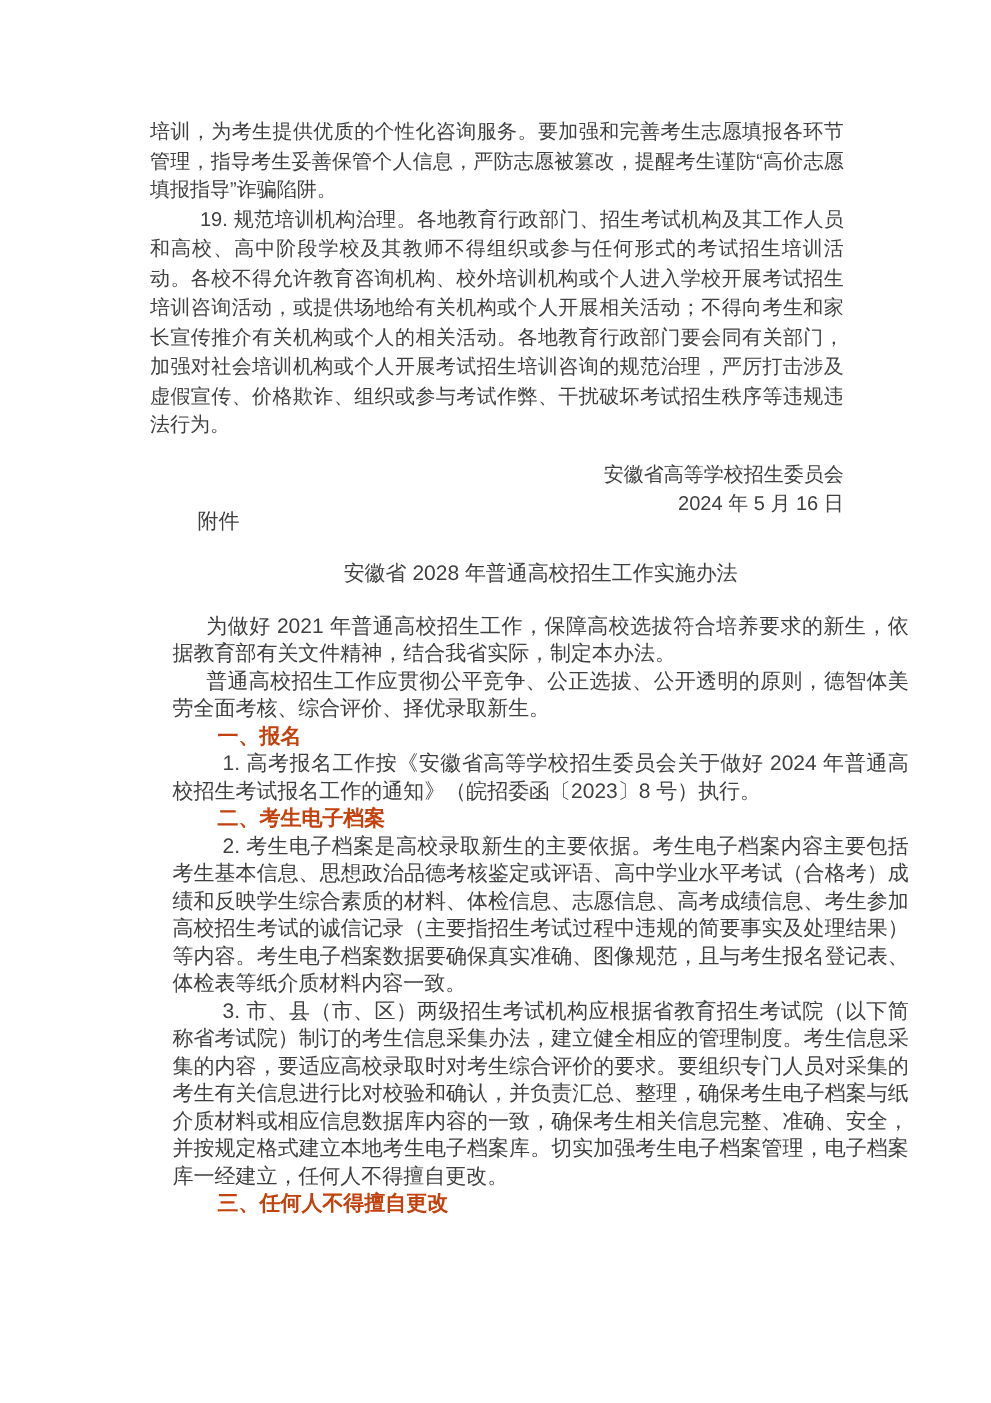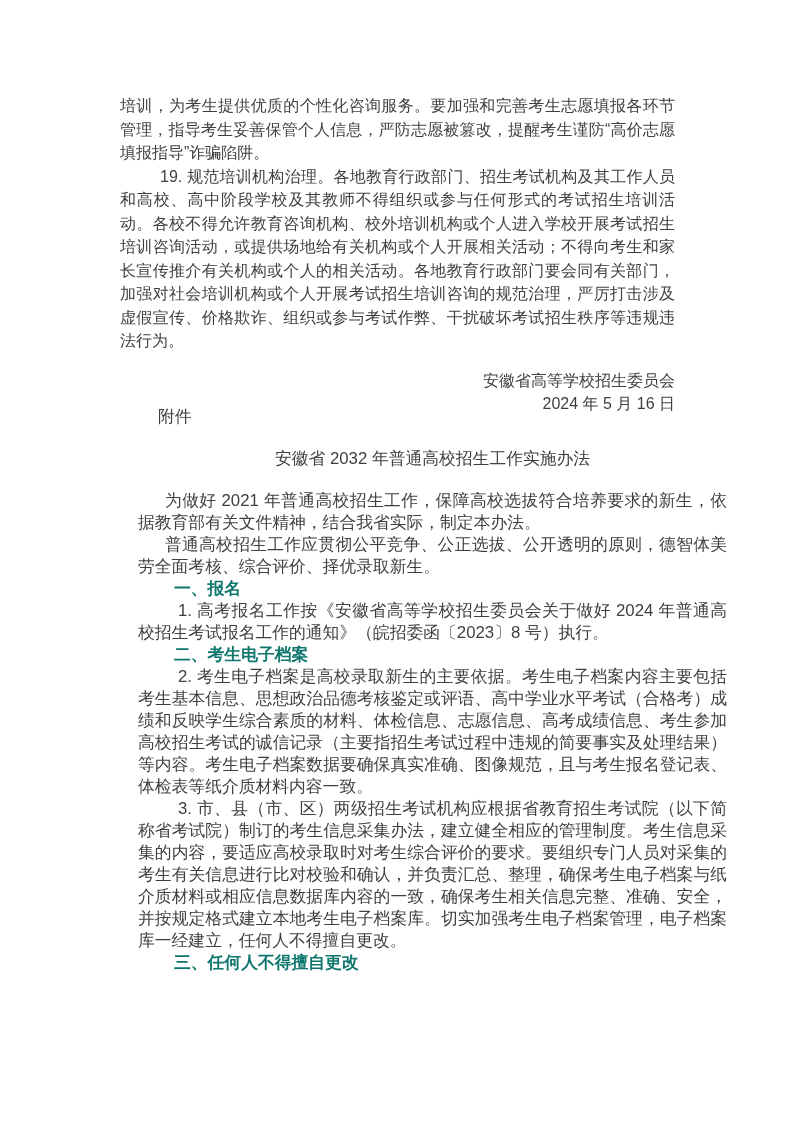--- a/index.html
+++ b/index.html
@@ -46,40 +46,40 @@
     font-size: 16.8px;
     font-weight: normal;
     text-align: center;
     text-indent: 0;
   }
   .attach-body { margin-top: 20px; line-height: 22px; }
   .attach-body p { margin: 0; }
   .attach-body .para    { text-indent: 27px; }
   .attach-body .num     { text-indent: 40px; }
   .attach-body .flush   { text-indent: 0; }
-  .attach-body .heading { text-indent: 36px; font-weight: bold; color: #0f766e; }
+  .attach-body .heading { text-indent: 36px; font-weight: bold; color: #c2410c; }
 </style>
 </head>
 <body>
 
 <div class="page">
 
   <section class="letter">
     <p class="p-cont">培训，为考生提供优质的个性化咨询服务。要加强和完善考生志愿填报各环节管理，指导考生妥善保管个人信息，严防志愿被篡改，提醒考生谨防“高价志愿填报指导”诈骗陷阱。</p>
     <p class="p-17">19. 规范培训机构治理。各地教育行政部门、招生考试机构及其工作人员和高校、高中阶段学校及其教师不得组织或参与任何形式的考试招生培训活动。各校不得允许教育咨询机构、校外培训机构或个人进入学校开展考试招生培训咨询活动，或提供场地给有关机构或个人开展相关活动；不得向考生和家长宣传推介有关机构或个人的相关活动。各地教育行政部门要会同有关部门，加强对社会培训机构或个人开展考试招生培训咨询的规范治理，严厉打击涉及虚假宣传、价格欺诈、组织或参与考试作弊、干扰破坏考试招生秩序等违规违法行为。</p>
 
     <div class="signature">
       <p>安徽省高等学校招生委员会</p>
       <p>2024 年 5 月 16 日</p>
     </div>
   </section>
 
   <section class="attachment">
     <p class="attach-label">附件</p>
-    <h1 class="attach-title">安徽省 2032 年普通高校招生工作实施办法</h1>
+    <h1 class="attach-title">安徽省 2028 年普通高校招生工作实施办法</h1>
     <div class="attach-body">
         <p class="para">为做好 2021 年普通高校招生工作，保障高校选拔符合培养要求的新生，依据教育部有关文件精神，结合我省实际，制定本办法。</p>
         <p class="para">普通高校招生工作应贯彻公平竞争、公正选拔、公开透明的原则，德智体美劳全面考核、综合评价、择优录取新生。</p>
         <p class="heading">一、报名</p>
         <p class="num">1. 高考报名工作按《安徽省高等学校招生委员会关于做好 2024 年普通高校招生考试报名工作的通知》（皖招委函〔2023〕8 号）执行。</p>
         <p class="heading">二、考生电子档案</p>
         <p class="num">2. 考生电子档案是高校录取新生的主要依据。考生电子档案内容主要包括考生基本信息、思想政治品德考核鉴定或评语、高中学业水平考试（合格考）成绩和反映学生综合素质的材料、体检信息、志愿信息、高考成绩信息、考生参加高校招生考试的诚信记录（主要指招生考试过程中违规的简要事实及处理结果）等内容。考生电子档案数据要确保真实准确、图像规范，且与考生报名登记表、体检表等纸介质材料内容一致。</p>
         <p class="num">3. 市、县（市、区）两级招生考试机构应根据省教育招生考试院（以下简称省考试院）制订的考生信息采集办法，建立健全相应的管理制度。考生信息采集的内容，要适应高校录取时对考生综合评价的要求。要组织专门人员对采集的考生有关信息进行比对校验和确认，并负责汇总、整理，确保考生电子档案与纸介质材料或相应信息数据库内容的一致，确保考生相关信息完整、准确、安全，并按规定格式建立本地考生电子档案库。切实加强考生电子档案管理，电子档案库一经建立，任何人不得擅自更改。</p>
         <p class="heading">三、任何人不得擅自更改</p>
       </div>

